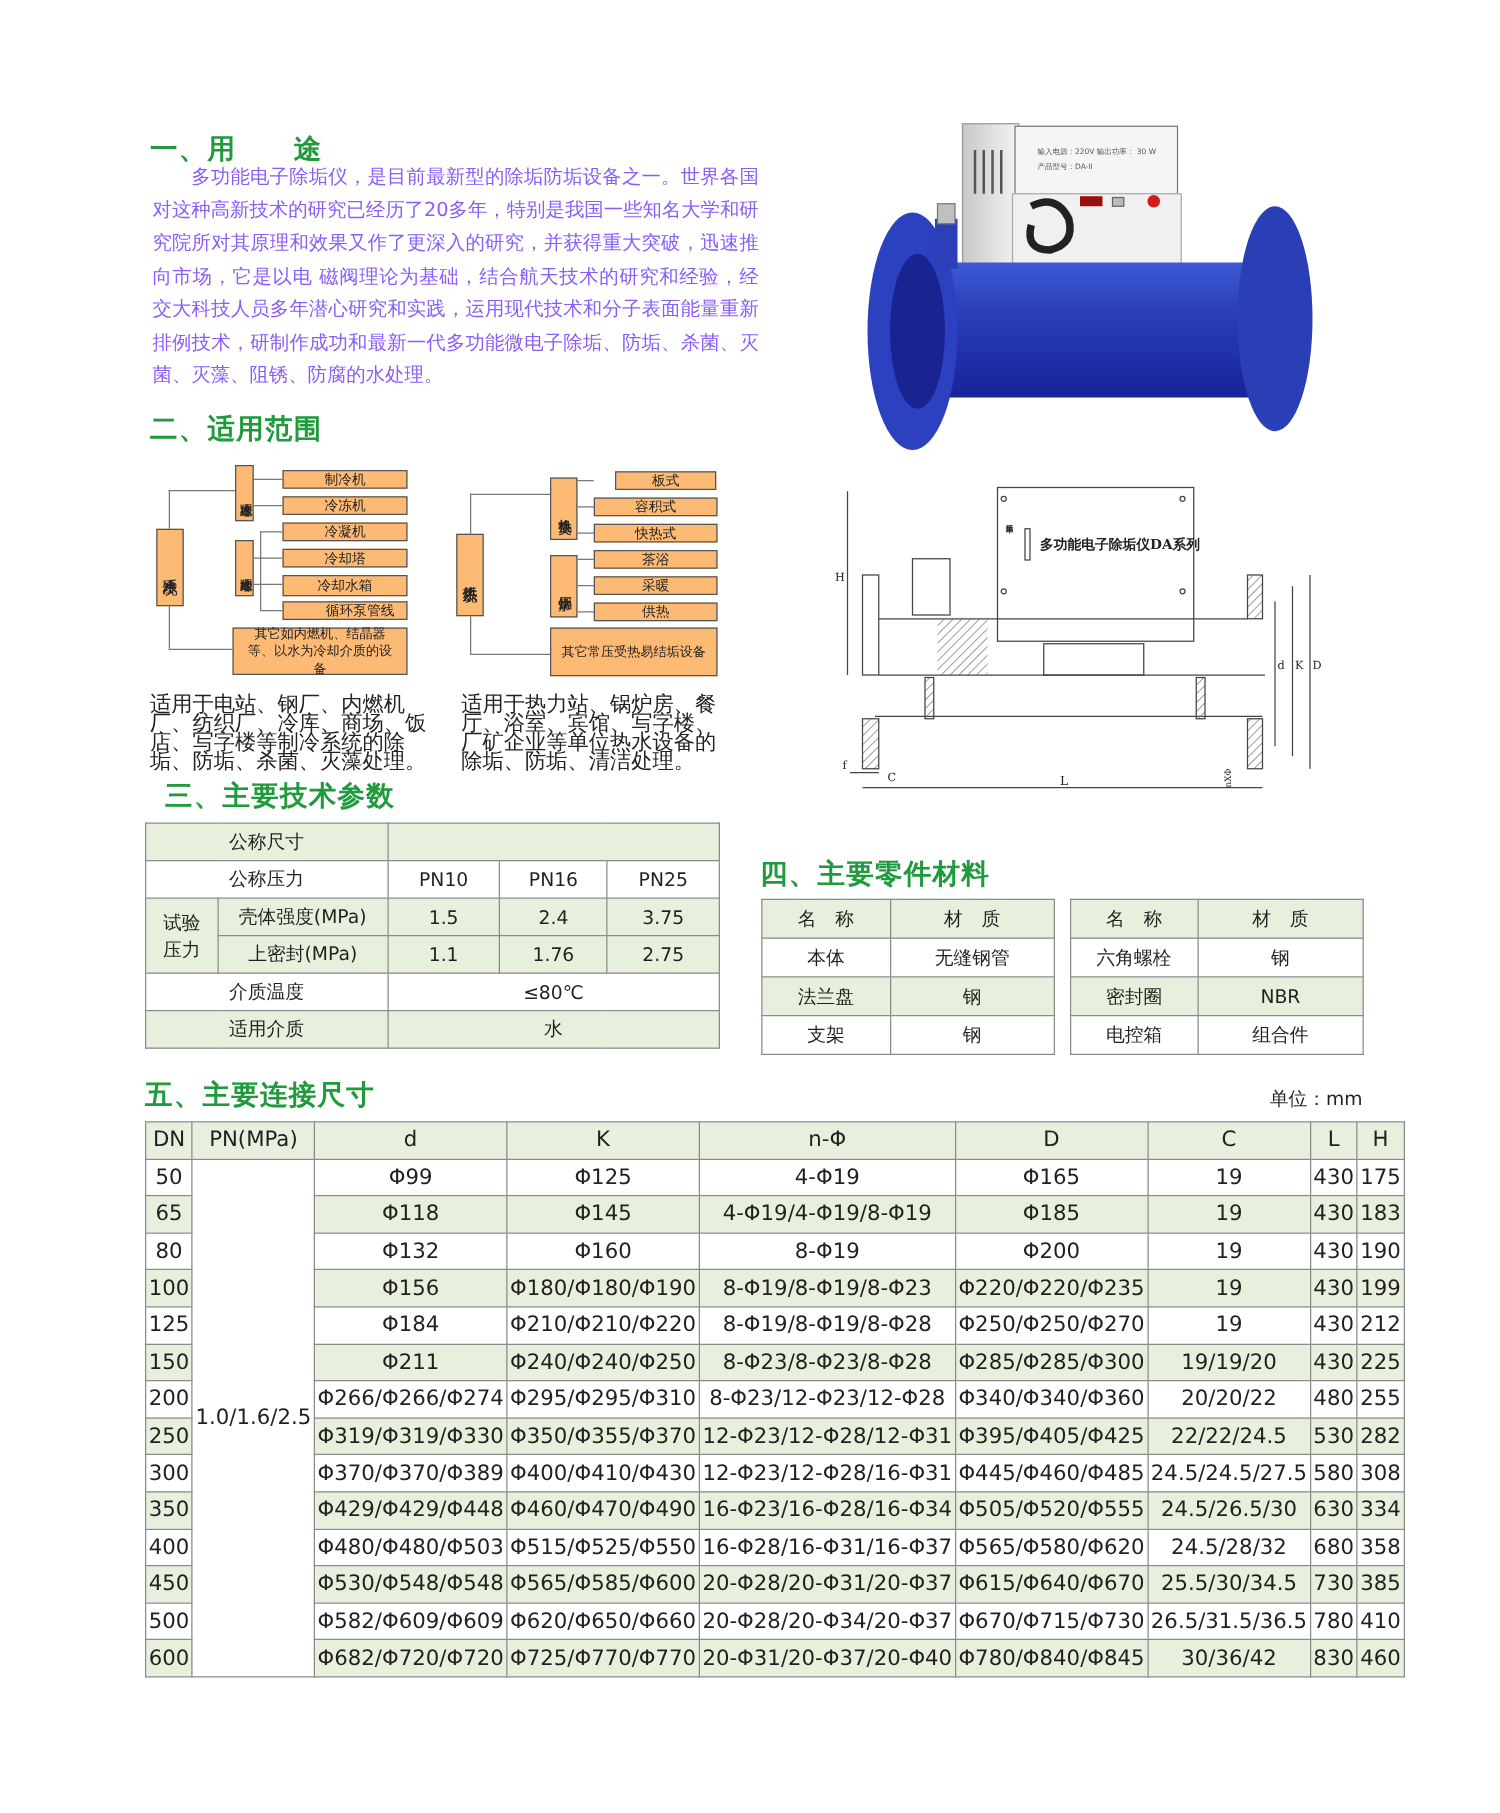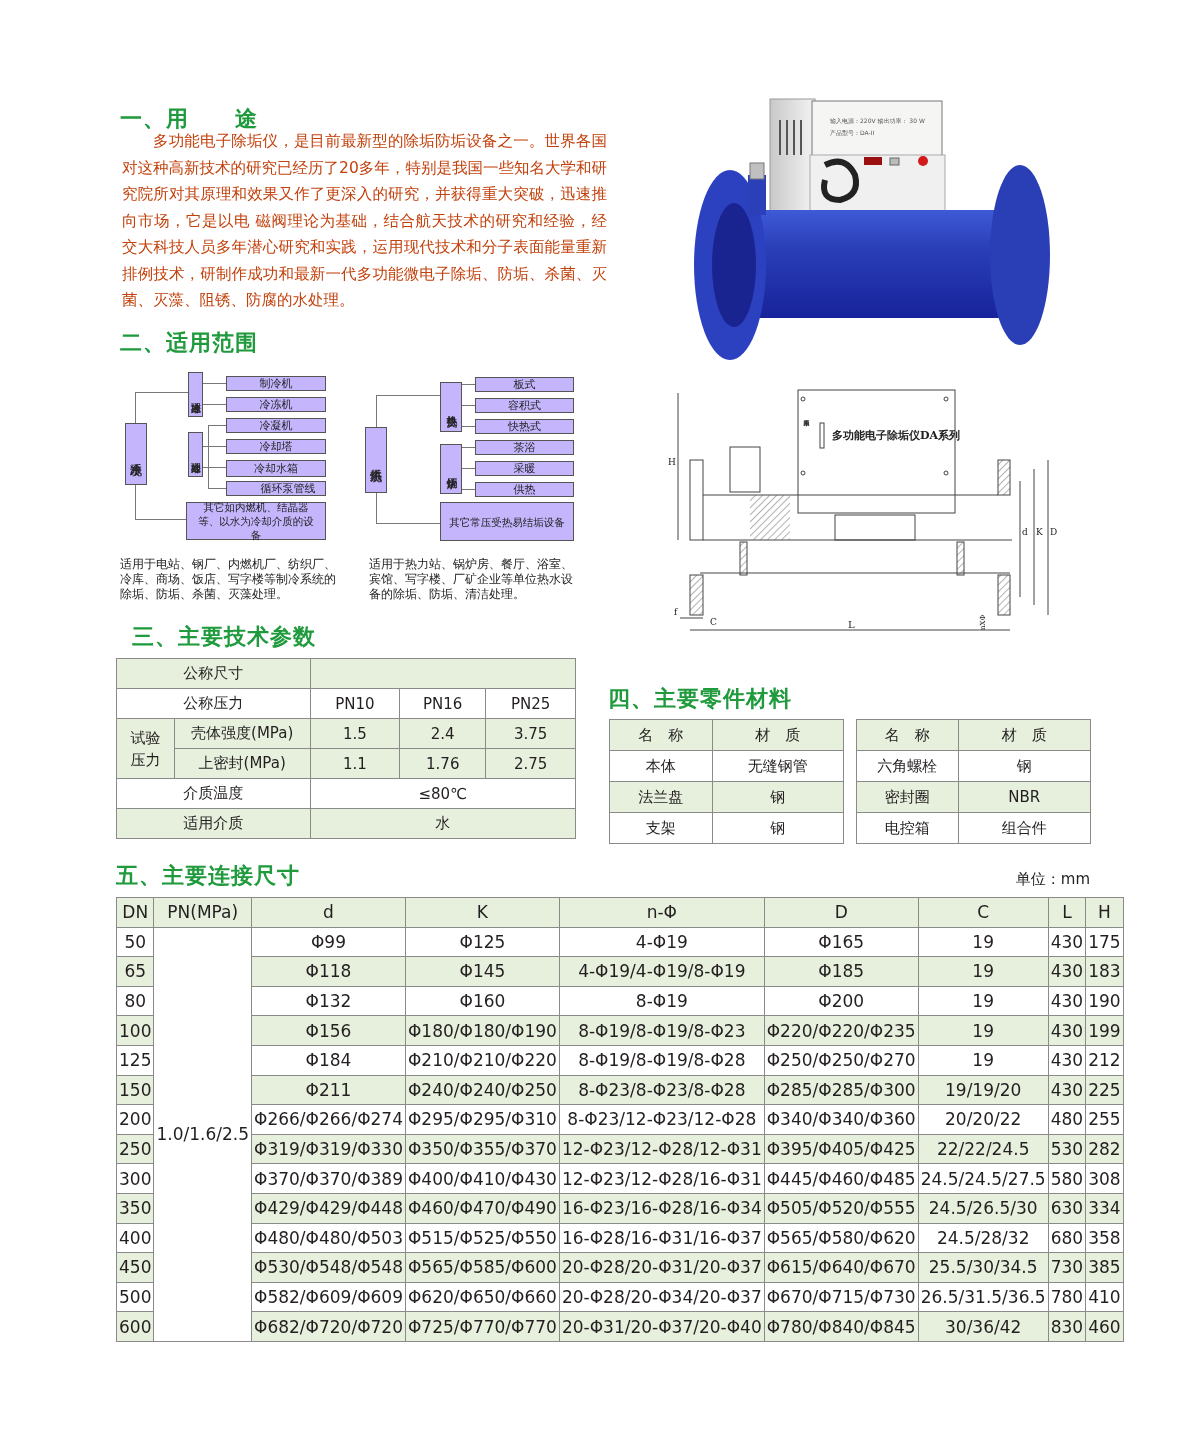--- a/index.html
+++ b/index.html
@@ -1,28 +1,28 @@
 <!DOCTYPE html>
 <html><head>
 <meta charset="utf-8">
 <style>
   * { box-sizing: border-box; margin: 0; padding: 0; }
   html, body { width: 1200px; height: 1450px; background: #ffffff; }
   body { position: relative; font-family: "DejaVu Sans", "Liberation Sans", sans-serif; color: #231f20; overflow: hidden; }
 
   .sec-title { position: absolute; color: #1f9a3c; font-weight: bold; font-size: 22px; letter-spacing: 1px; font-family: "DejaVu Sans", sans-serif; }
 
-  .intro { position: absolute; left: 122px; top: 128px; width: 485px; font-size: 15.5px; line-height: 26.5px; text-indent: 2em; text-align: justify; color: #c2410c; }
+  .intro { position: absolute; left: 122px; top: 128px; width: 485px; font-size: 15.5px; line-height: 26.5px; text-indent: 2em; text-align: justify; color: #8b5cf6; }
 
   
   .diag { position: absolute; }
-  .box { position: absolute; border: 1px solid #555; background: #c4b5fd; font-size: 11px; color: #222; display: flex; align-items: center; justify-content: center; text-align: center; line-height: 14px; }
+  .box { position: absolute; border: 1px solid #555; background: #fdba74; font-size: 11px; color: #222; display: flex; align-items: center; justify-content: center; text-align: center; line-height: 14px; }
   .vbox { writing-mode: vertical-rl; letter-spacing: 0; font-size: 12px; }
   .line { position: absolute; background: #777; }
-  .diag-caption { position: absolute; font-size: 12px; line-height: 15px; color: #222; }
+  .diag-caption { position: absolute; font-size: 17px; line-height: 15px; color: #222; }
 
   
   .photo { position: absolute; left: 690px; top: 95px; width: 370px; height: 265px; }
 
   
   .drawing { position: absolute; left: 660px; top: 385px; width: 400px; height: 260px; }
 
   
   table { border-collapse: collapse; position: absolute; }
   td, th { border: 1px solid #8a8a8a; text-align: center; font-weight: normal; color: #231f20; }
@@ -114,21 +114,21 @@
   <div class="line" style="left:81px; top:97px; width:23px; height:1px;"></div>
   <div class="line" style="left:86px; top:118px; width:18px; height:1px;"></div>
 </div>
 <div class="diag-caption" style="left:120px; top:557px; width:225px;">适用于电站、钢厂、内燃机厂、纺织厂、冷库、商场、饭店、写字楼等制冷系统的除垢、防垢、杀菌、灭藻处理。</div>
 
 <div class="diag" style="left:360px; top:370px; width:230px; height:180px;">
   <div class="box vbox" style="left:5px; top:57px; width:22px; height:66px;">供热系统</div>
   <div class="box vbox" style="left:80px; top:12px; width:22px; height:50px; font-size:11px;">热交换机</div>
   <div class="box vbox" style="left:80px; top:74px; width:22px; height:50px; font-size:11px;">常压锅炉</div>
 
-  <div class="box" style="left:115px; top:7px; width:99px; height:15px;">板式</div>
+  <div class="box" style="left:132px; top:7px; width:81px; height:15px;">板式</div>
   <div class="box" style="left:115px; top:28px; width:99px; height:15px;">容积式</div>
   <div class="box" style="left:115px; top:49px; width:99px; height:15px;">快热式</div>
   <div class="box" style="left:115px; top:70px; width:99px; height:15px;">茶浴</div>
   <div class="box" style="left:115px; top:91px; width:99px; height:15px;">采暖</div>
   <div class="box" style="left:115px; top:112px; width:99px; height:15px;">供热</div>
   <div class="box" style="left:80px; top:132px; width:134px; height:39px; font-size:10.5px;">其它常压受热易结垢设备</div>
 
   <div class="line" style="left:16px; top:25px; width:1px; height:32px;"></div>
   <div class="line" style="left:16px; top:25px; width:64px; height:1px;"></div>
   <div class="line" style="left:16px; top:123px; width:1px; height:30px;"></div>

